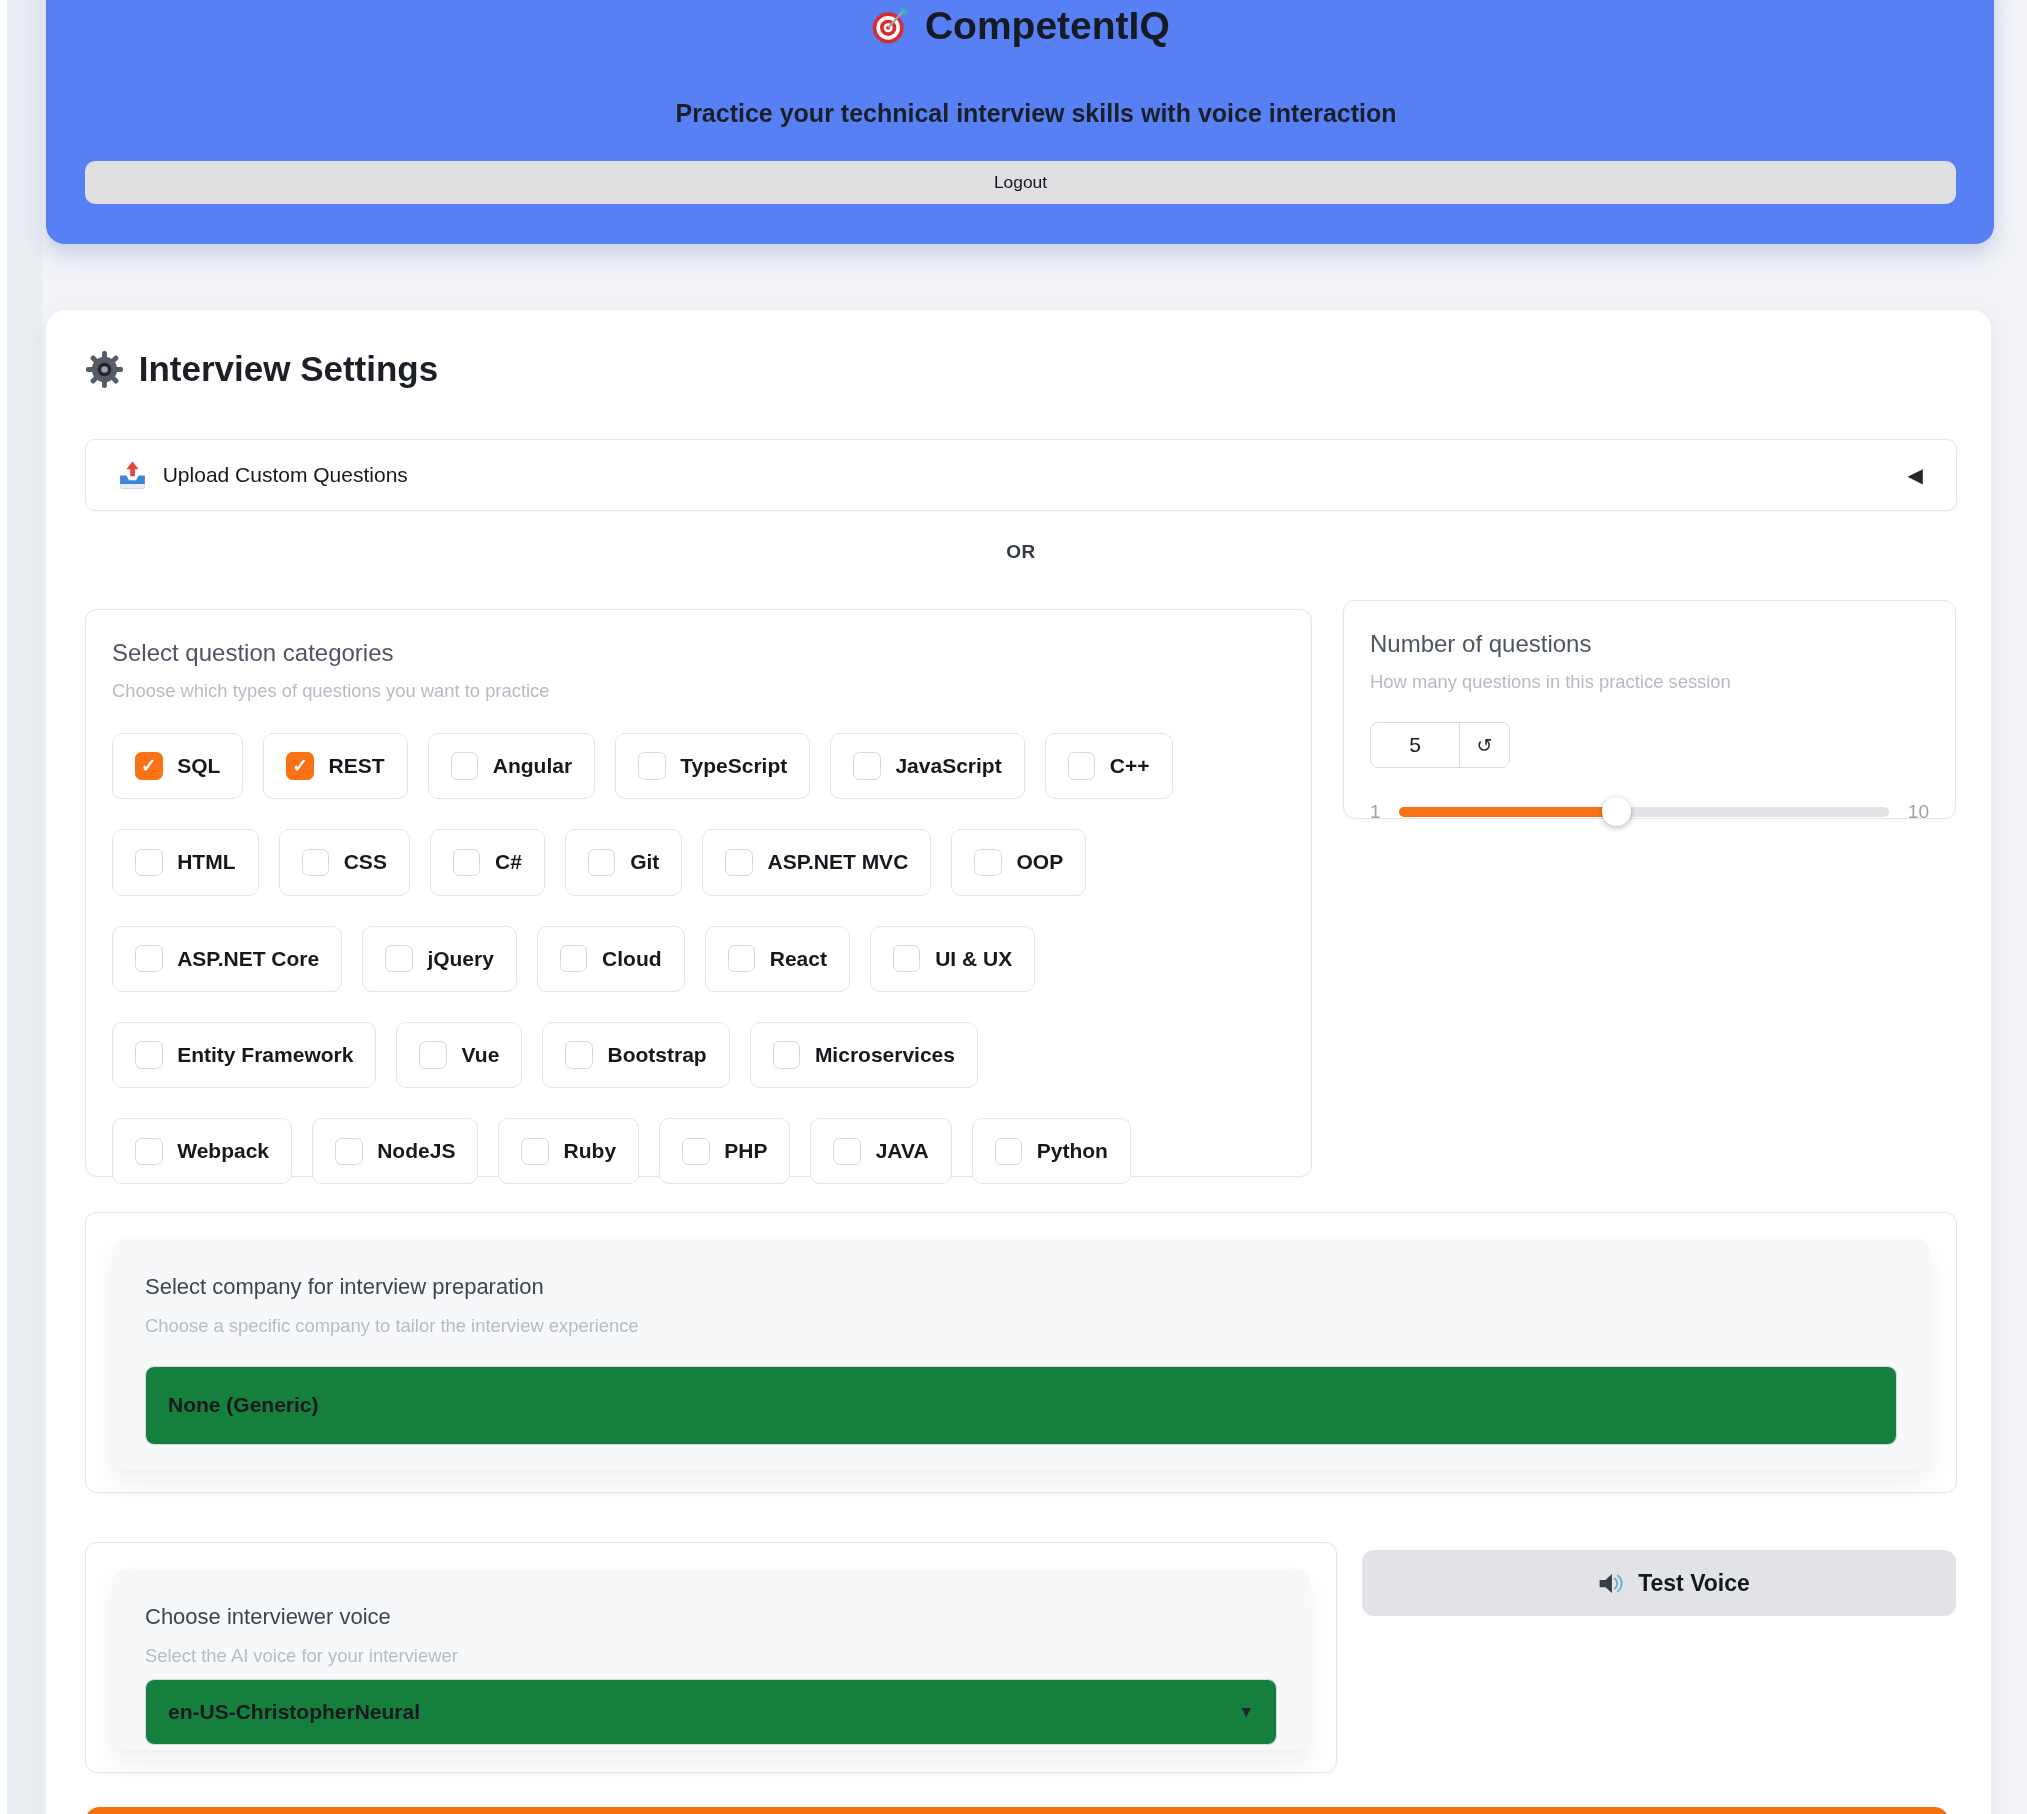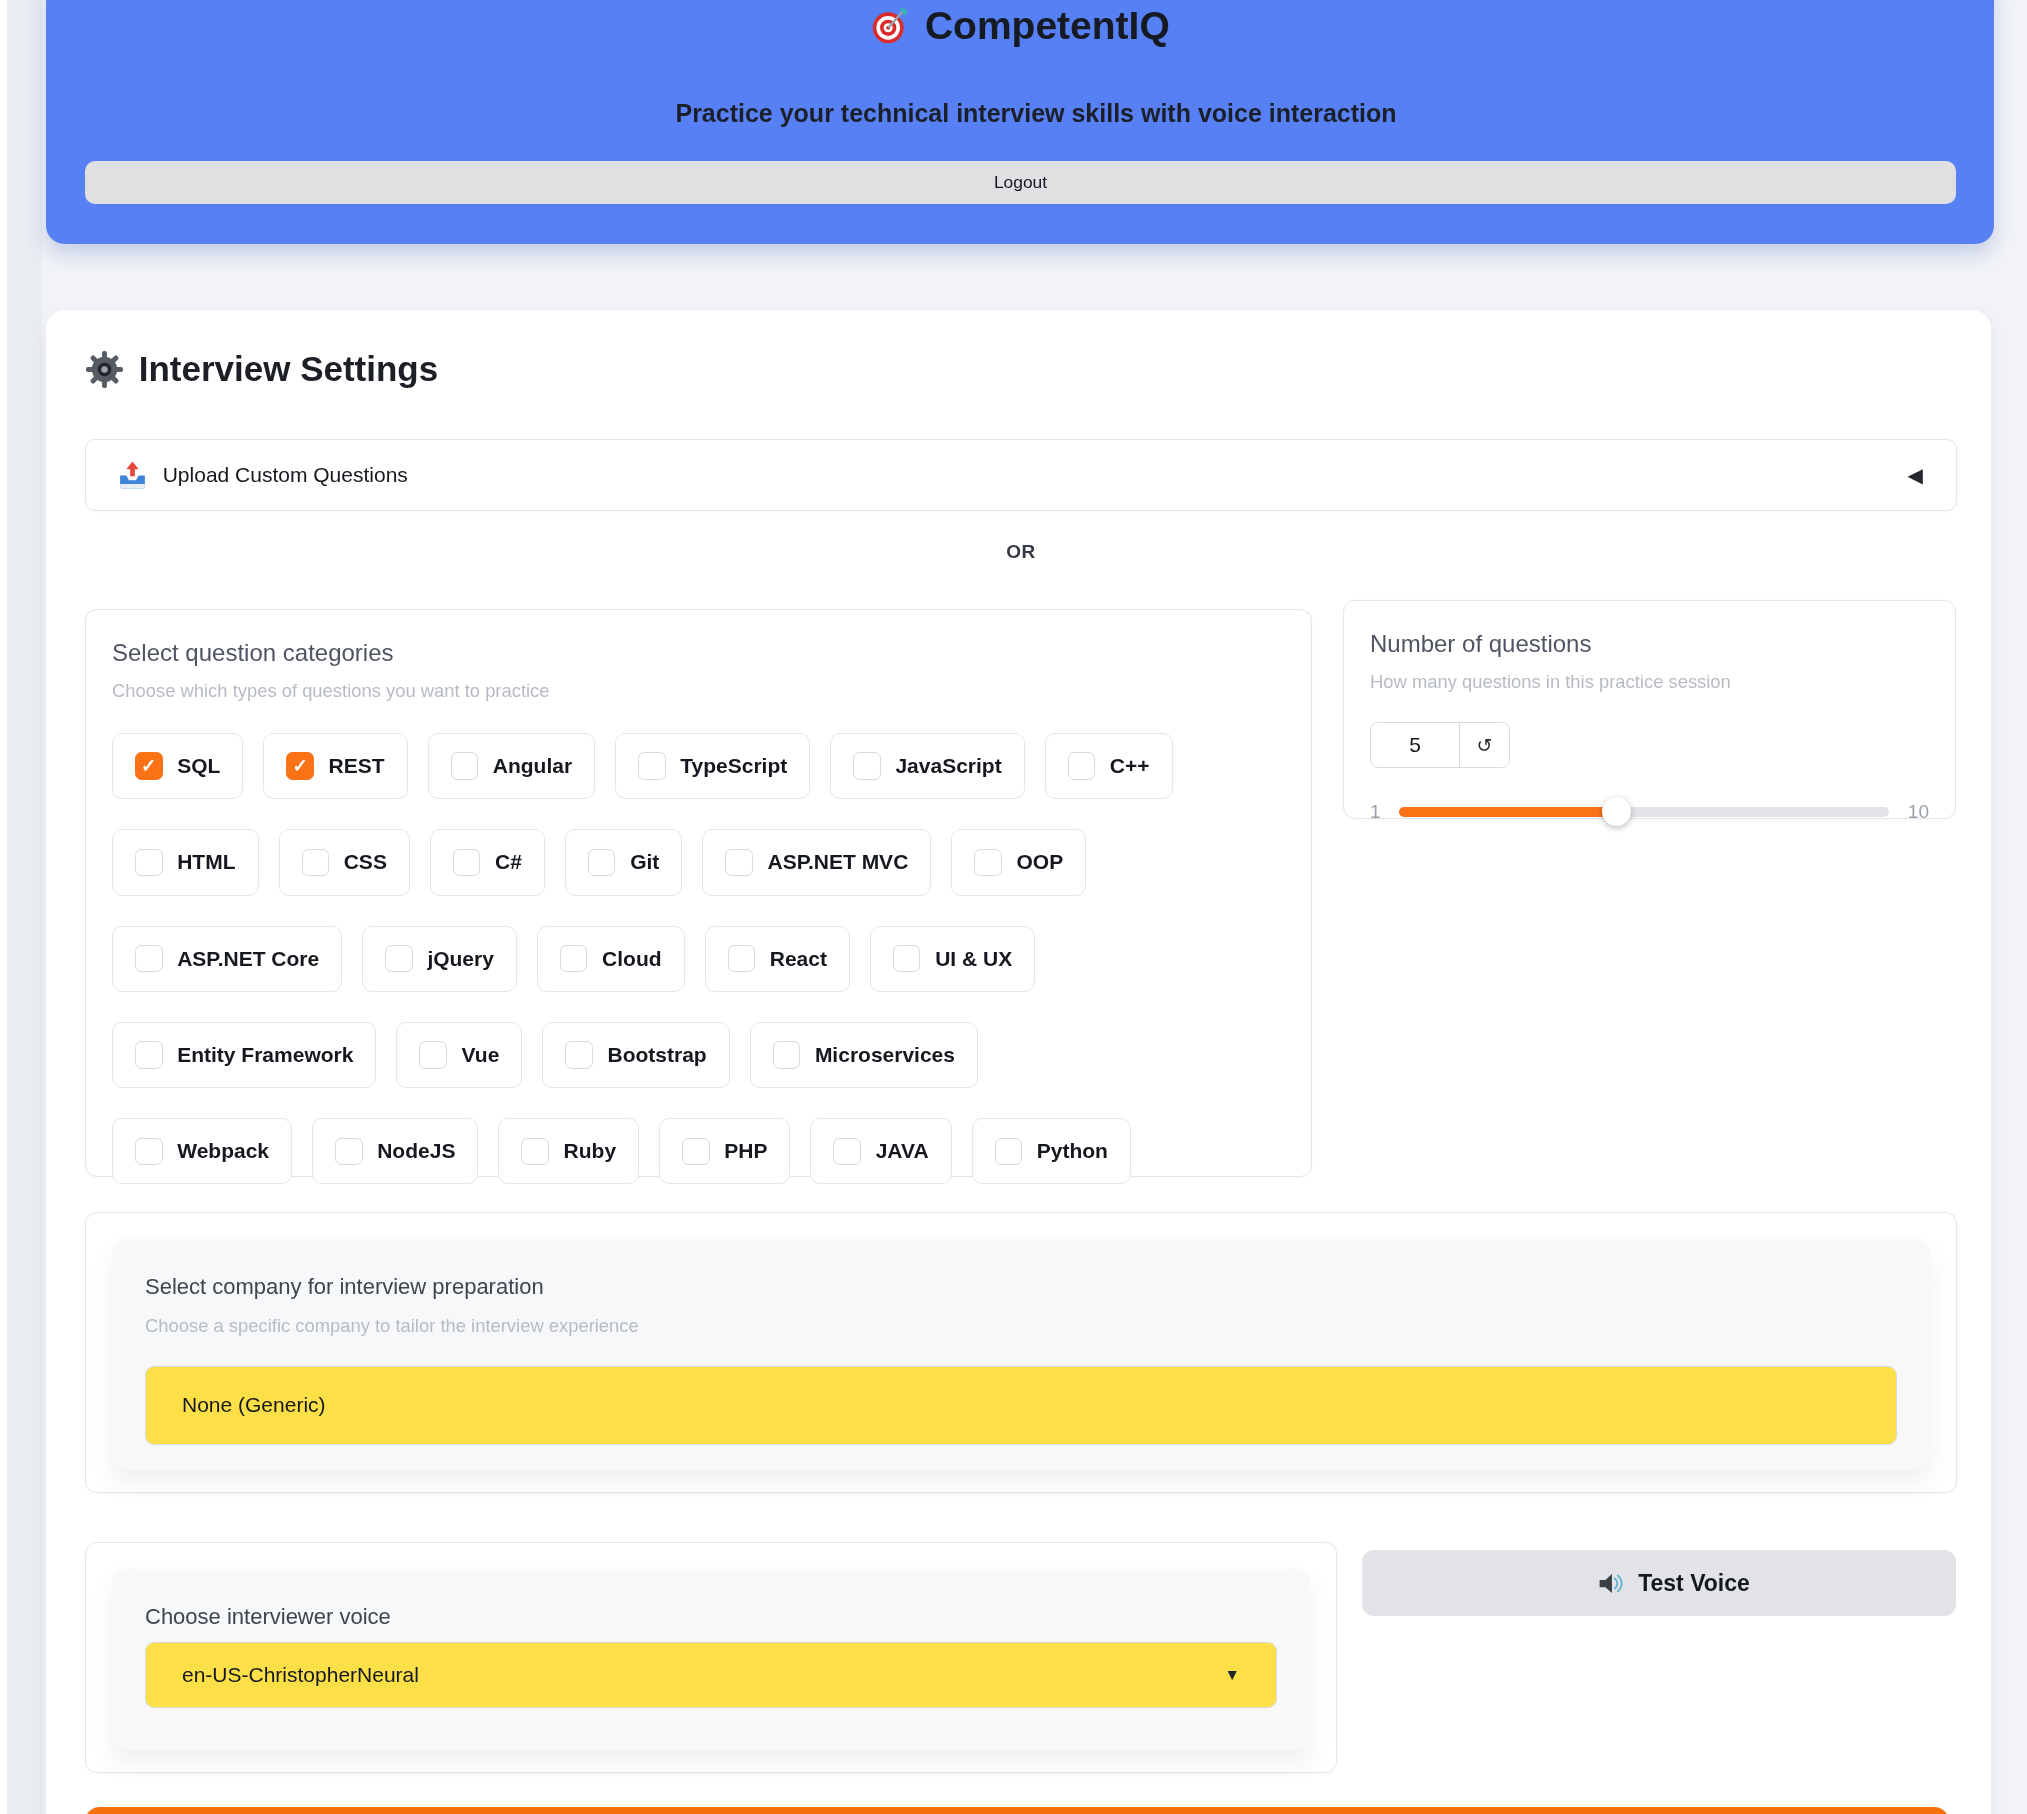--- a/index.html
+++ b/index.html
@@ -69,22 +69,22 @@
   .slider-thumb { position:absolute; top:50%; width:29px; height:29px; margin-top:-14.7px; background:#ffffff;
                   border-radius:50%; box-shadow:0 1.8px 6.4px rgba(0,0,0,.28); cursor:grab; }
 
   
   .company-panel { left:39px; top:902px; width:1872px; height:281px; }
   .voice-panel   { left:39px; top:1232px; width:1252px; height:231px; }
   .inner-gray { position:absolute; left:26px; right:26px; top:26px; bottom:22px; background:#f7f8fa;
                 border-radius:14.7px; box-shadow:0 13px 24px rgba(80,90,110,.09); padding:35px 33px; }
   .inner-title { font-size:22px; color:#3f4450; }
   .inner-sub { font-size:18.4px; color:#b7bbc4; margin-top:14.7px; }
-  .selectbox { margin-top:29px; background:#fde047; border:0.9px solid #d8dade; border-radius:9.2px;
-               display:flex; align-items:center; padding:0 36px; font-size:21px; color:#15181e; cursor:pointer; }
+  .selectbox { margin-top:29px; background:#15803d; border:0.9px solid #d8dade; border-radius:9.2px;
+               display:flex; align-items:center; padding:0 22px; font-size:21px; color:#15181e; cursor:pointer;font-weight:bold; }
   .selectbox.company { height:79px; }
   .selectbox.voice { height:66px; justify-content:space-between;margin-top:12px; }
   .select-caret { font-size:15.6px; color:#23262c; }
 
   
   .testvoice-btn { position:absolute; left:1316px; top:1240px; width:594px; height:66px; background:#e2e3e7;
                    border:none; border-radius:12px; display:flex; align-items:center; justify-content:center;
                    gap:13px; font-size:23px; font-weight:bold; color:#15181e; cursor:pointer; font-family:inherit;padding-left:28px; }
   .orange-bar { position:absolute; left:39px; top:1497px; width:1864px; height:42px; background:#f4710e;
                 border-radius:14.7px 14.7px 0 0; cursor:pointer; }
@@ -302,20 +302,21 @@
         <div class="inner-sub">Choose a specific company to tailor the interview experience</div>
         <div class="selectbox company">
           <span>None (Generic)</span>
         </div>
       </div>
     </div>
 
     <div class="panel voice-panel">
       <div class="inner-gray">
         <div class="inner-title">Choose interviewer voice</div>
+        <div class="inner-sub">Select the AI voice for your interviewer</div>
         <div class="selectbox voice">
           <span>en-US-ChristopherNeural</span>
           <span class="select-caret">▼</span>
         </div>
       </div>
     </div>
 
     <button class="testvoice-btn">
       <span class="icon">
         <svg width="29" height="29" viewBox="0 0 40 40">

